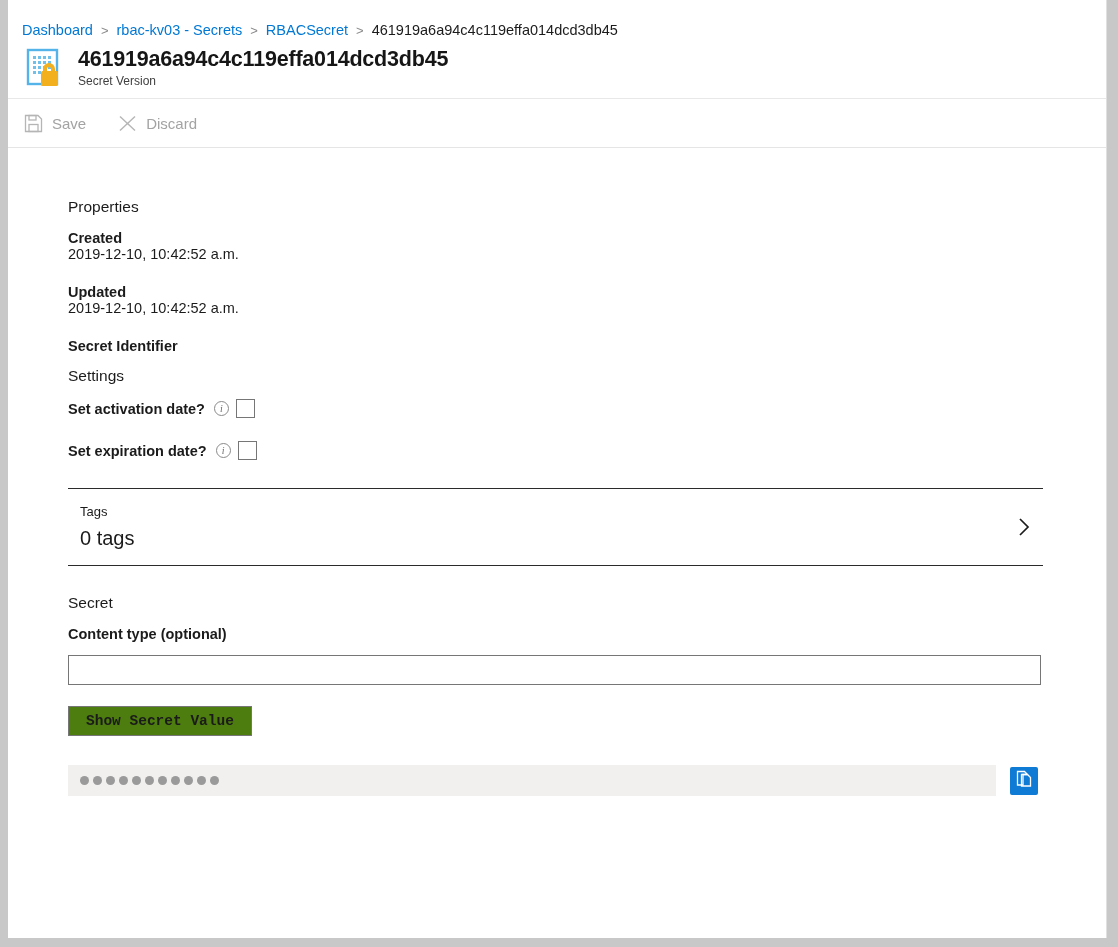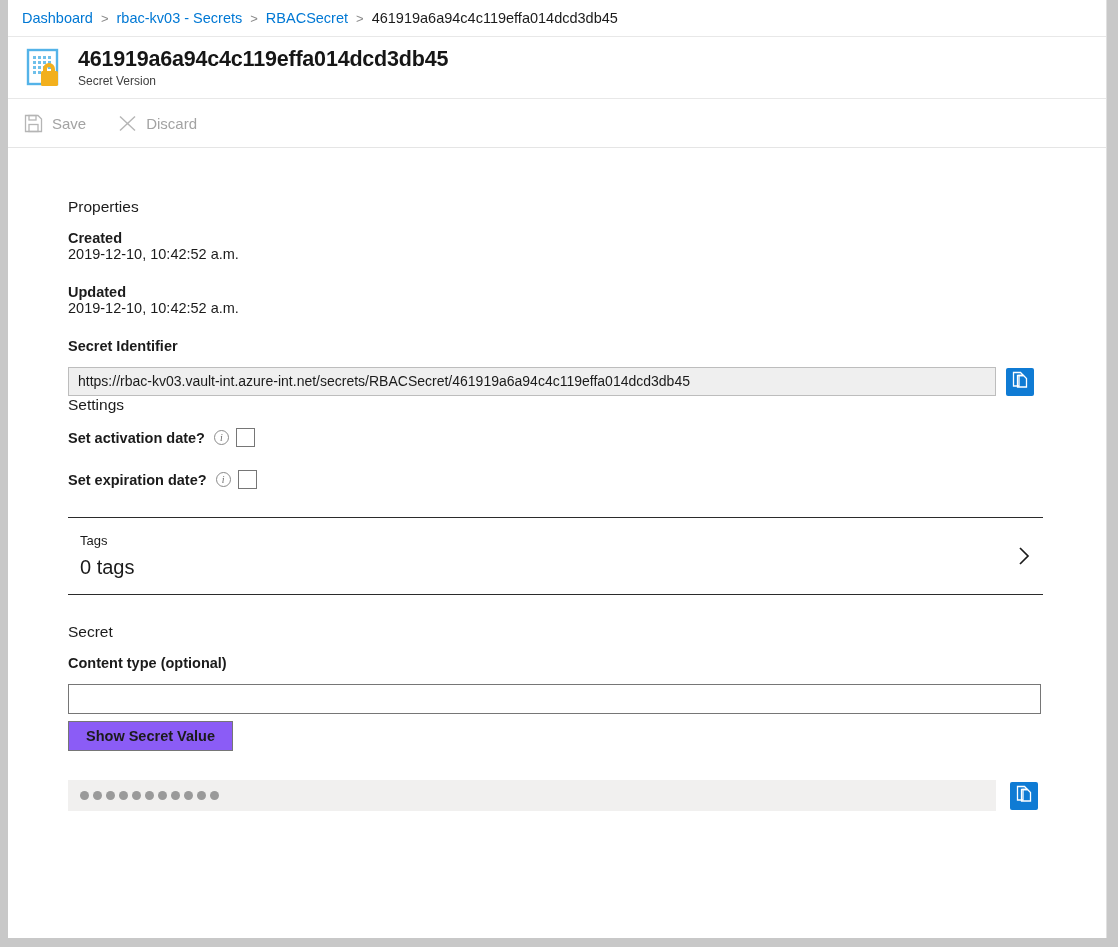--- a/index.html
+++ b/index.html
@@ -20,21 +20,21 @@
   .scroll-strip {
     position: absolute;
     right: 0; top: 0;
     width: 11px; height: 947px;
     background: #c8c8c8;
   }
 
   
   .breadcrumb {
     position: absolute;
-    left: 0; top: 0; right: 0; height: 37px;
+    left: 0; top: 12px; right: 0; height: 37px;
     background: #ffffff;
     border-bottom: 1px solid #e8e8e8;
     display: flex; align-items: center;
     padding-left: 14px;
     font-size: 14.5px;
   }
   .crumb-link { color: #0078d4; cursor: pointer; white-space: nowrap; }
   .crumb-current { color: #1b1b1b; white-space: nowrap; }
   .crumb-sep {
     color: #8a8a8a; margin: 0 8px; font-size: 13px;
@@ -163,26 +163,26 @@
   .chevron-right { margin-right: 12px; display: inline-flex; }
 
   .secret-head { margin-top: 28px; }
   .ct-input {
     width: 973px; height: 30px;
     border: 1px solid #767676; background: #fff;
     font-size: 14px; color: #1b1b1b; padding: 0 8px;
     font-family: "Liberation Sans", sans-serif;
   }
   .show-btn {
-    margin-top: 7px;
+    margin-top: 21px;
     height: 30px; padding: 0 17px;
-    border: 1px solid #767676; background: #8b5cf6;
+    border: 1px solid #767676; background: #4d7c0f;
     font-size: 14.5px; font-weight: bold; color: #1b1b1b;
     cursor: pointer;
-    font-family: Liberation Sans, sans-serif;
+    font-family: Liberation Mono, monospace;
   }
   .secret-val-row { display: flex; align-items: center; margin-top: 29px; }
   .secret-val {
     width: 928px; height: 31px; background: #f1f0ef;
     display: flex; align-items: center; padding-left: 12px;
   }
   .dot {
     width: 9px; height: 9px; border-radius: 50%;
     background: #9a9a9a; margin-right: 4px;
   }
@@ -263,31 +263,20 @@
         <span class="kv-key">Created</span>
         <span class="kv-val">2019-12-10, 10:42:52 a.m.</span>
       </div>
       <div class="kv-row">
         <span class="kv-key">Updated</span>
         <span class="kv-val">2019-12-10, 10:42:52 a.m.</span>
       </div>
 
       
       <div class="field-label">Secret Identifier</div>
-      <div class="id-row">
-        <div class="id-input">https://rbac-kv03.vault-int.azure-int.net/secrets/RBACSecret/461919a6a94c4c119effa014dcd3db45</div>
-        <div class="copy-btn">
-          <span>
-            <svg width="18" height="18" viewBox="0 0 18 18">
-              <path d="M2.5 1.5 h7 l2.5 2.5 v0.5 h-4 v10.5 h-5.5 z" fill="none" stroke="#ffffff" stroke-width="1.3"></path>
-              <path d="M6.5 4.5 h6 l3 3 v8.5 h-9 z" fill="none" stroke="#ffffff" stroke-width="1.3"></path>
-            </svg>
-          </span>
-        </div>
-      </div>
 
       
       <div class="section-head" style="">Settings</div>
 
       <div class="settings-row">
         <span class="settings-label">Set activation date?</span>
         <span class="info-icon">i</span>
         <span class="chk"></span>
       </div>
 

